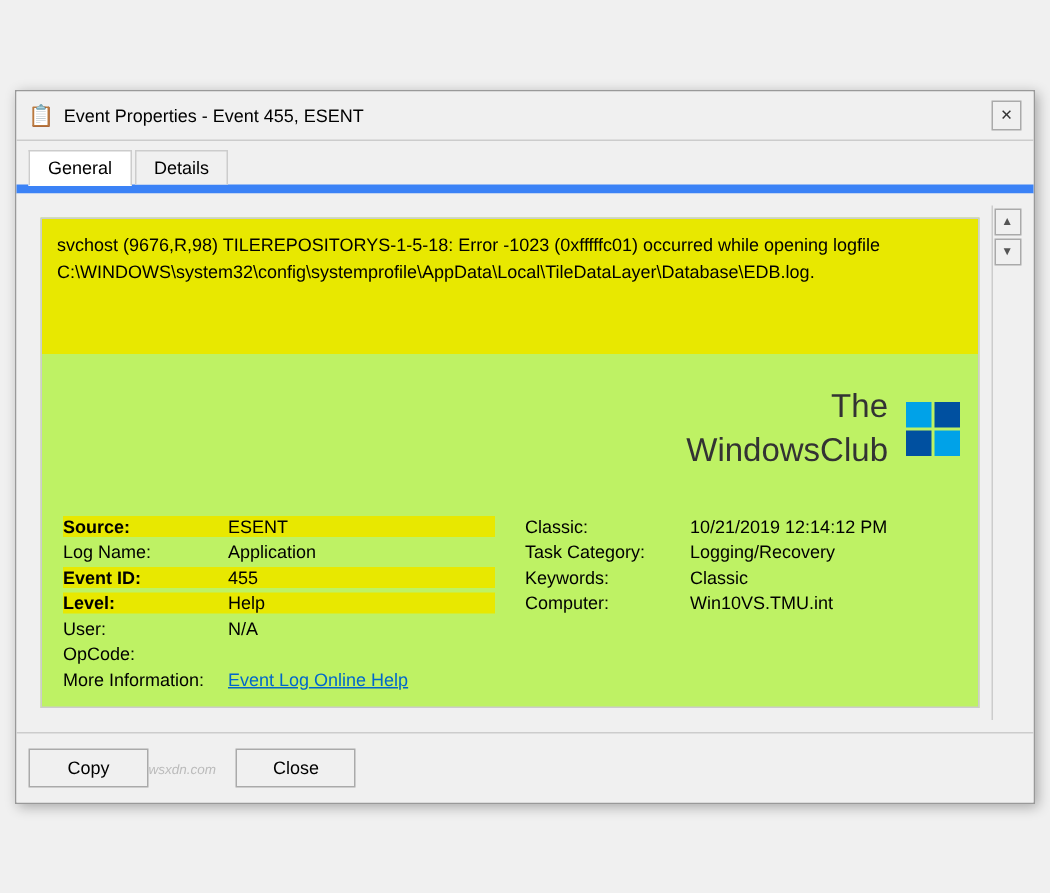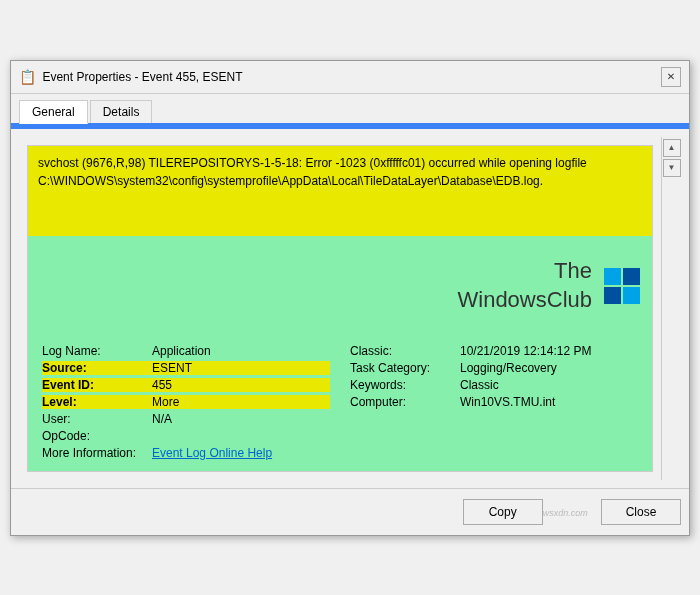--- a/index.html
+++ b/index.html
@@ -64,21 +64,21 @@
       cursor: pointer;
       position: relative;
     }
     .tab.active {
       background: #fff;
       border-bottom: 1px solid #fff;
       margin-bottom: -1px;
       z-index: 1;
     }
     .content {
-      background: #86efac;
+      background: #bef264;
       border: 1px solid #ccc;
       margin: 8px;
       padding: 0;
       position: relative;
     }
     .event-message {
       background: #e8e800;
       padding: 8px 10px;
       font-size: 12px;
       line-height: 1.5;
@@ -150,21 +150,21 @@
     }
     .details-col {
       flex: 1;
     }
     .details-col-right {
       flex: 1;
     }
     .footer {
       padding: 10px 8px;
       display: flex;
-      justify-content: flex-end;
+      justify-content: flex-start;
       align-items: center;
       border-top: 1px solid #ccc;
       background: #f0f0f0;
     }
     .btn {
       padding: 5px 20px;
       background: #f0f0f0;
       border: 1px solid #aaa;
       cursor: pointer;
       font-size: 12px;
@@ -242,35 +242,35 @@
                   <rect x="21" y="21" width="17" height="17" fill="#00a2e8"></rect>
                 </svg>
               </div>
             </div>
           </div>
 
           <div class="details-section">
             <div class="details-two-col">
 
               <div class="details-col">
-                <div class="detail-row">
-                  <span class="detail-label">Log Name:</span>
-                  <span class="detail-value">Application</span>
-                </div>
                 <div class="detail-row highlighted-row">
                   <span class="detail-label bold">Source:</span>
                   <span class="detail-value">ESENT</span>
                 </div>
+                <div class="detail-row">
+                  <span class="detail-label">Log Name:</span>
+                  <span class="detail-value">Application</span>
+                </div>
                 <div class="detail-row highlighted-row">
                   <span class="detail-label bold">Event ID:</span>
                   <span class="detail-value">455</span>
                 </div>
                 <div class="detail-row highlighted-row">
                   <span class="detail-label bold">Level:</span>
-                  <span class="detail-value">More</span>
+                  <span class="detail-value">Help</span>
                 </div>
                 <div class="detail-row">
                   <span class="detail-label">User:</span>
                   <span class="detail-value">N/A</span>
                 </div>
                 <div class="detail-row">
                   <span class="detail-label">OpCode:</span>
                   <span class="detail-value"></span>
                 </div>
                 <div class="detail-row">

